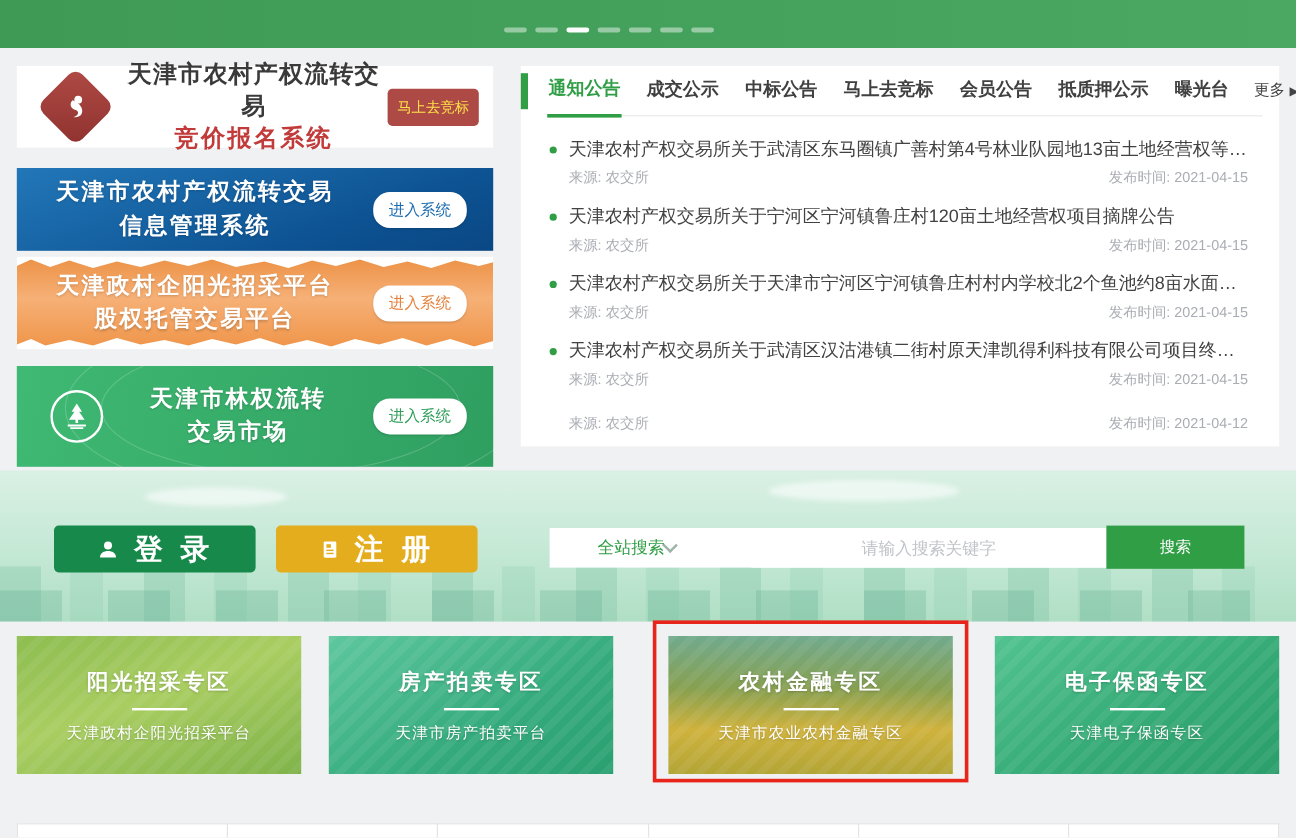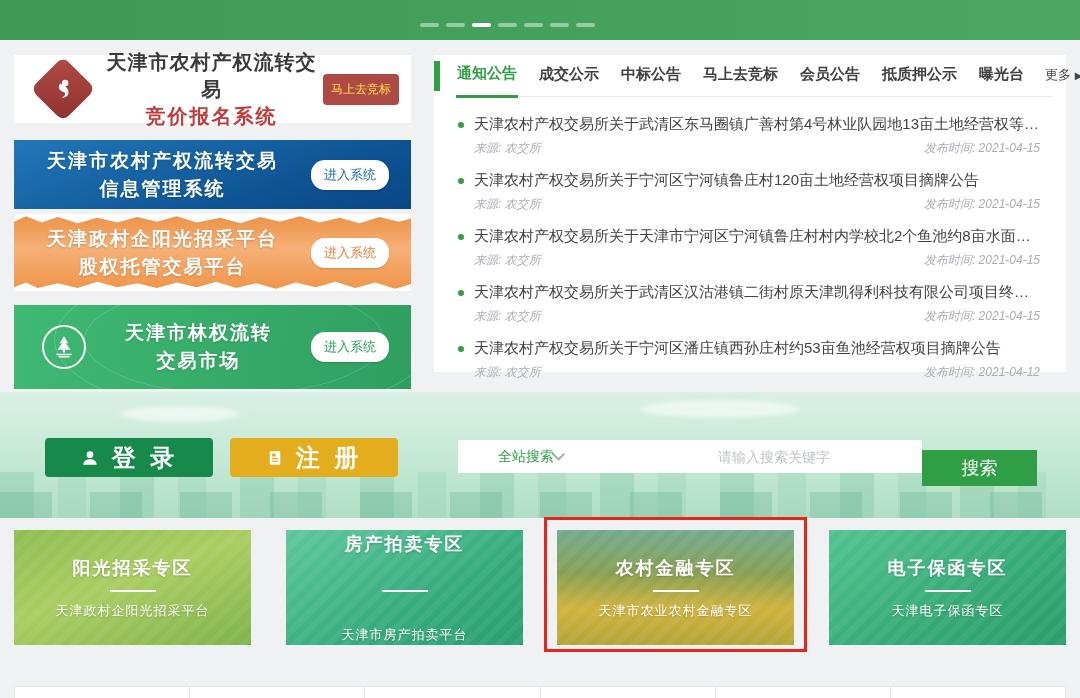--- a/index.html
+++ b/index.html
@@ -55,21 +55,21 @@
     border-bottom:1px solid #e9e9e9;height:42px;padding-bottom:0;}
   .tab{font-size:15px;font-weight:bold;color:#404040;padding:0 1px 12px 1px;cursor:pointer;white-space:nowrap;}
   .tab.active{color:#2f9e45;border-bottom:3px solid #2f9e45;margin-bottom:-2px;}
   .more{margin-left:auto;font-size:13px;color:#444;cursor:pointer;padding-bottom:12px;white-space:nowrap;}
   .more .arr{font-size:10px;color:#444;}
   .news-list{list-style:none;margin:10px 26px 0 24px;}
   .news-item{padding:8px 0 6px 0;cursor:pointer;}
   .nrow1{display:flex;align-items:center;gap:10px;}
   .bullet{width:6px;height:6px;border-radius:50%;background:#2f9e45;flex:0 0 auto;}
   .ntitle{font-size:15px;color:#424242;white-space:nowrap;overflow:hidden;text-overflow:ellipsis;}
-  .nrow2{display:flex;justify-content:space-between;margin:6px 0 0 16px;font-style:italic;}
+  .nrow2{display:flex;justify-content:space-between;margin:6px 0 0 16px;}
   .nmeta{font-size:12px;color:#aaadb3;}
   
   .hero{position:absolute;left:0;top:392px;width:1080px;height:126px;overflow:hidden;
     background:linear-gradient(180deg,#daf0e4 0%,#c6e9d6 50%,#b0dfc5 100%);}
   .skyline{position:absolute;left:0;bottom:0;width:1080px;height:46px;opacity:.5;pointer-events:none;
     background:repeating-linear-gradient(90deg,rgba(110,185,155,.55) 0 34px,rgba(110,185,155,0) 34px 58px,rgba(130,200,170,.45) 58px 86px,rgba(130,200,170,0) 86px 120px);}
   .skyline2{position:absolute;left:0;bottom:0;width:1080px;height:26px;opacity:.45;pointer-events:none;
     background:repeating-linear-gradient(90deg,rgba(90,170,140,.6) 0 52px,rgba(90,170,140,0) 52px 90px);}
   .cloud{position:absolute;background:rgba(255,255,255,.55);border-radius:50%;filter:blur(2px);pointer-events:none;}
   .hero-btn{position:absolute;top:46px;height:39px;border:none;border-radius:4px;color:#fff;
@@ -79,28 +79,28 @@
   .register-btn{left:230px;width:168px;background:#e3ad1e;}
   .search-row{position:absolute;left:458px;top:48px;width:464px;height:33px;background:#fff;
     display:flex;align-items:center;}
   .scope{display:flex;align-items:center;padding-left:40px;cursor:pointer;flex:0 0 168px;}
   .scope-label{font-size:14px;color:#2f9e45;}
   .chev{width:9px;height:9px;border-right:2px solid #9fb3a8;border-bottom:2px solid #9fb3a8;
     transform:rotate(45deg);margin-top:-4px;}
   .search-input{flex:1;border:none;outline:none;font-size:14px;color:#444;text-align:center;height:100%;}
   .search-input::placeholder{color:#c0c4c9;}
   .search-btn{position:absolute;left:922px;top:46px;width:115px;height:36px;background:#2f9e45;
-    color:#fff;border:none;font-size:18px;cursor:pointer;margin-top:12px;}
+    color:#fff;border:none;font-size:13px;cursor:pointer;}
   
   .zone{position:absolute;top:530px;width:237px;height:115px;cursor:pointer;overflow:hidden;
     display:flex;flex-direction:column;align-items:center;justify-content:center;}
   .zone .stripes{position:absolute;inset:0;pointer-events:none;
     background:repeating-linear-gradient(135deg,rgba(255,255,255,.06) 0 6px,rgba(255,255,255,0) 6px 12px);}
   .zone1{left:14px;background:linear-gradient(160deg,#8dbd50 0%,#a9cd61 45%,#7fb34a 100%);}
-  .zone2{left:286px;background:linear-gradient(150deg,#5ec79e 0%,#35ab7d 60%,#2aa071 100%);gap:24px;}
+  .zone2{left:274px;background:linear-gradient(150deg,#5ec79e 0%,#35ab7d 60%,#2aa071 100%);}
   .zone3{left:557px;background:linear-gradient(180deg,#71aa8d 0%,#87a050 38%,#cfb23d 68%,#b2a536 100%);}
   .zone4{left:829px;background:linear-gradient(150deg,#52c390 0%,#34a975 60%,#2b9e6b 100%);}
   .zone-title{position:relative;color:#fff;font-size:18px;font-weight:bold;letter-spacing:2px;
     text-shadow:0 1px 2px rgba(0,0,0,.2);}
   .zone-div{position:relative;width:46px;height:2px;background:#fff;margin:10px 0 10px 0;}
   .zone-sub{position:relative;color:#fff;font-size:13px;letter-spacing:1px;text-shadow:0 1px 2px rgba(0,0,0,.2);}
   .highlight-box{position:absolute;left:544px;top:517px;width:263px;height:135px;
     border:3px solid #e8251a;pointer-events:none;}
   
   .bottom-row{position:absolute;left:14px;top:686px;width:1052px;display:flex;}
@@ -220,24 +220,20 @@
       <div class="nrow1">
           <span class="bullet"></span>
         <span class="ntitle">天津农村产权交易所关于武清区汉沽港镇二街村原天津凯得利科技有限公司项目终结公告</span>
         </div>
       <div class="nrow2">
           <span class="nmeta">来源: 农交所</span>
         <span class="nmeta">发布时间: 2021-04-15</span>
         </div>
     </li>
     <li class="news-item">
-      <div class="nrow1">
-          <span class="bullet"></span>
-        <span class="ntitle">天津农村产权交易所关于宁河区潘庄镇西孙庄村约53亩鱼池经营权项目摘牌公告</span>
-        </div>
       <div class="nrow2">
           <span class="nmeta">来源: 农交所</span>
         <span class="nmeta">发布时间: 2021-04-12</span>
         </div>
     </li>
   </ul>
 </div>
 
 <div class="hero">
   <span class="cloud" style="left:120px;top:14px;width:120px;height:16px;"></span>

